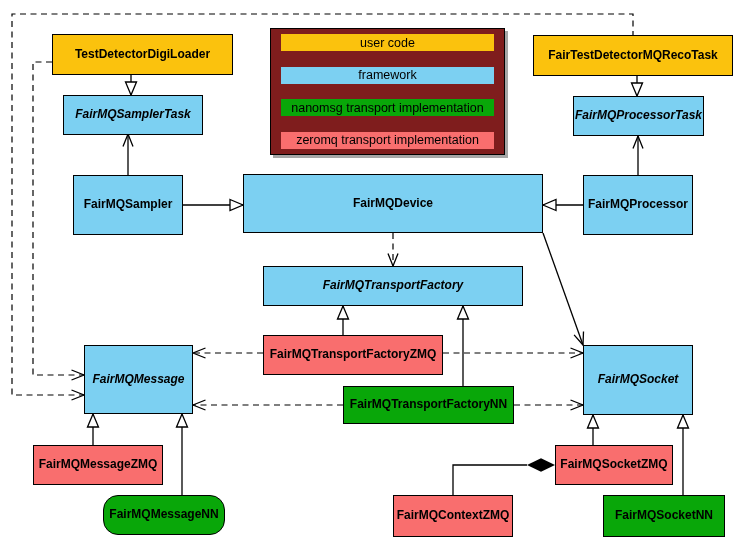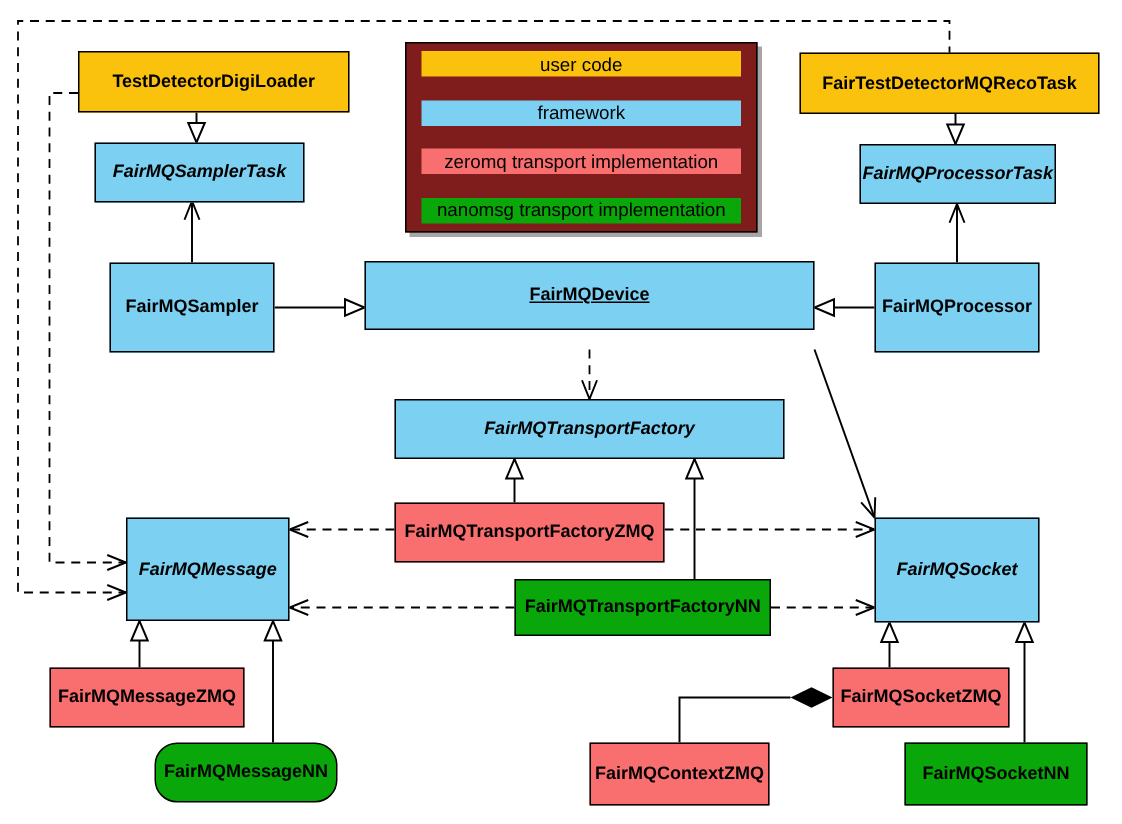--- a/index.html
+++ b/index.html
@@ -30,21 +30,21 @@
   .legend-item{
     height:17px;display:flex;align-items:center;justify-content:center;
     font-size:12.5px;font-weight:normal;color:#000;
   }
   
   #n-digiloader{left:52px;top:34px;width:181px;height:41px;}
   #n-recotask{left:533px;top:35px;width:200px;height:41px;}
   #n-samplertask{left:63px;top:95px;width:140px;height:40px;}
   #n-processortask{left:573px;top:96px;width:131px;height:40px;}
   #n-sampler{left:73px;top:175px;width:110px;height:60px;}
-  #n-device{left:243px;top:174px;width:300px;height:46px;text-decoration:underline;}
+  #n-device{left:243px;top:174px;width:300px;height:59px;}
   #n-processor{left:583px;top:175px;width:110px;height:60px;}
   #n-factory{left:263px;top:266px;width:260px;height:40px;}
   #n-factoryzmq{left:263px;top:335px;width:180px;height:40px;}
   #n-factorynn{left:343px;top:386px;width:171px;height:38px;}
   #n-message{left:84px;top:345px;width:109px;height:69px;}
   #n-socket{left:583px;top:345px;width:110px;height:70px;}
   #n-messagezmq{left:33px;top:445px;width:130px;height:40px;}
   #n-messagenn{left:103px;top:495px;width:122px;height:40px;border-radius:15px;}
   #n-socketzmq{left:555px;top:445px;width:118px;height:40px;}
   #n-contextzmq{left:393px;top:495px;width:120px;height:42px;}
@@ -88,22 +88,22 @@
     <path class="dashed" marker-end="url(#open)" d="M443,353 L583,353"></path>
     <path class="dashed" marker-end="url(#open)" d="M343,405 L193,405"></path>
     <path class="dashed" marker-end="url(#open)" d="M514,405 L583,405"></path>
     <path class="dashed" marker-end="url(#open)" d="M52,62 L33,62 L33,375 L84,375"></path>
     <path class="dashed" marker-end="url(#open)" d="M633,37 L633,14 L12,14 L12,395 L84,395"></path>
   </svg>
 
   <div class="legend">
     <div class="legend-item user">user code</div>
     <div class="legend-item framework">framework</div>
+    <div class="legend-item nn">nanomsg transport implementation</div>
     <div class="legend-item zmq">zeromq transport implementation</div>
-    <div class="legend-item nn">nanomsg transport implementation</div>
   </div>
 
   <div class="node user" id="n-digiloader">TestDetectorDigiLoader</div>
   <div class="node framework abstract" id="n-samplertask">FairMQSamplerTask</div>
   <div class="node user" id="n-recotask">FairTestDetectorMQRecoTask</div>
   <div class="node framework abstract" id="n-processortask">FairMQProcessorTask</div>
   <div class="node framework" id="n-sampler">FairMQSampler</div>
   <div class="node framework" id="n-device">FairMQDevice</div>
   <div class="node framework" id="n-processor">FairMQProcessor</div>
   <div class="node framework abstract" id="n-factory">FairMQTransportFactory</div>

